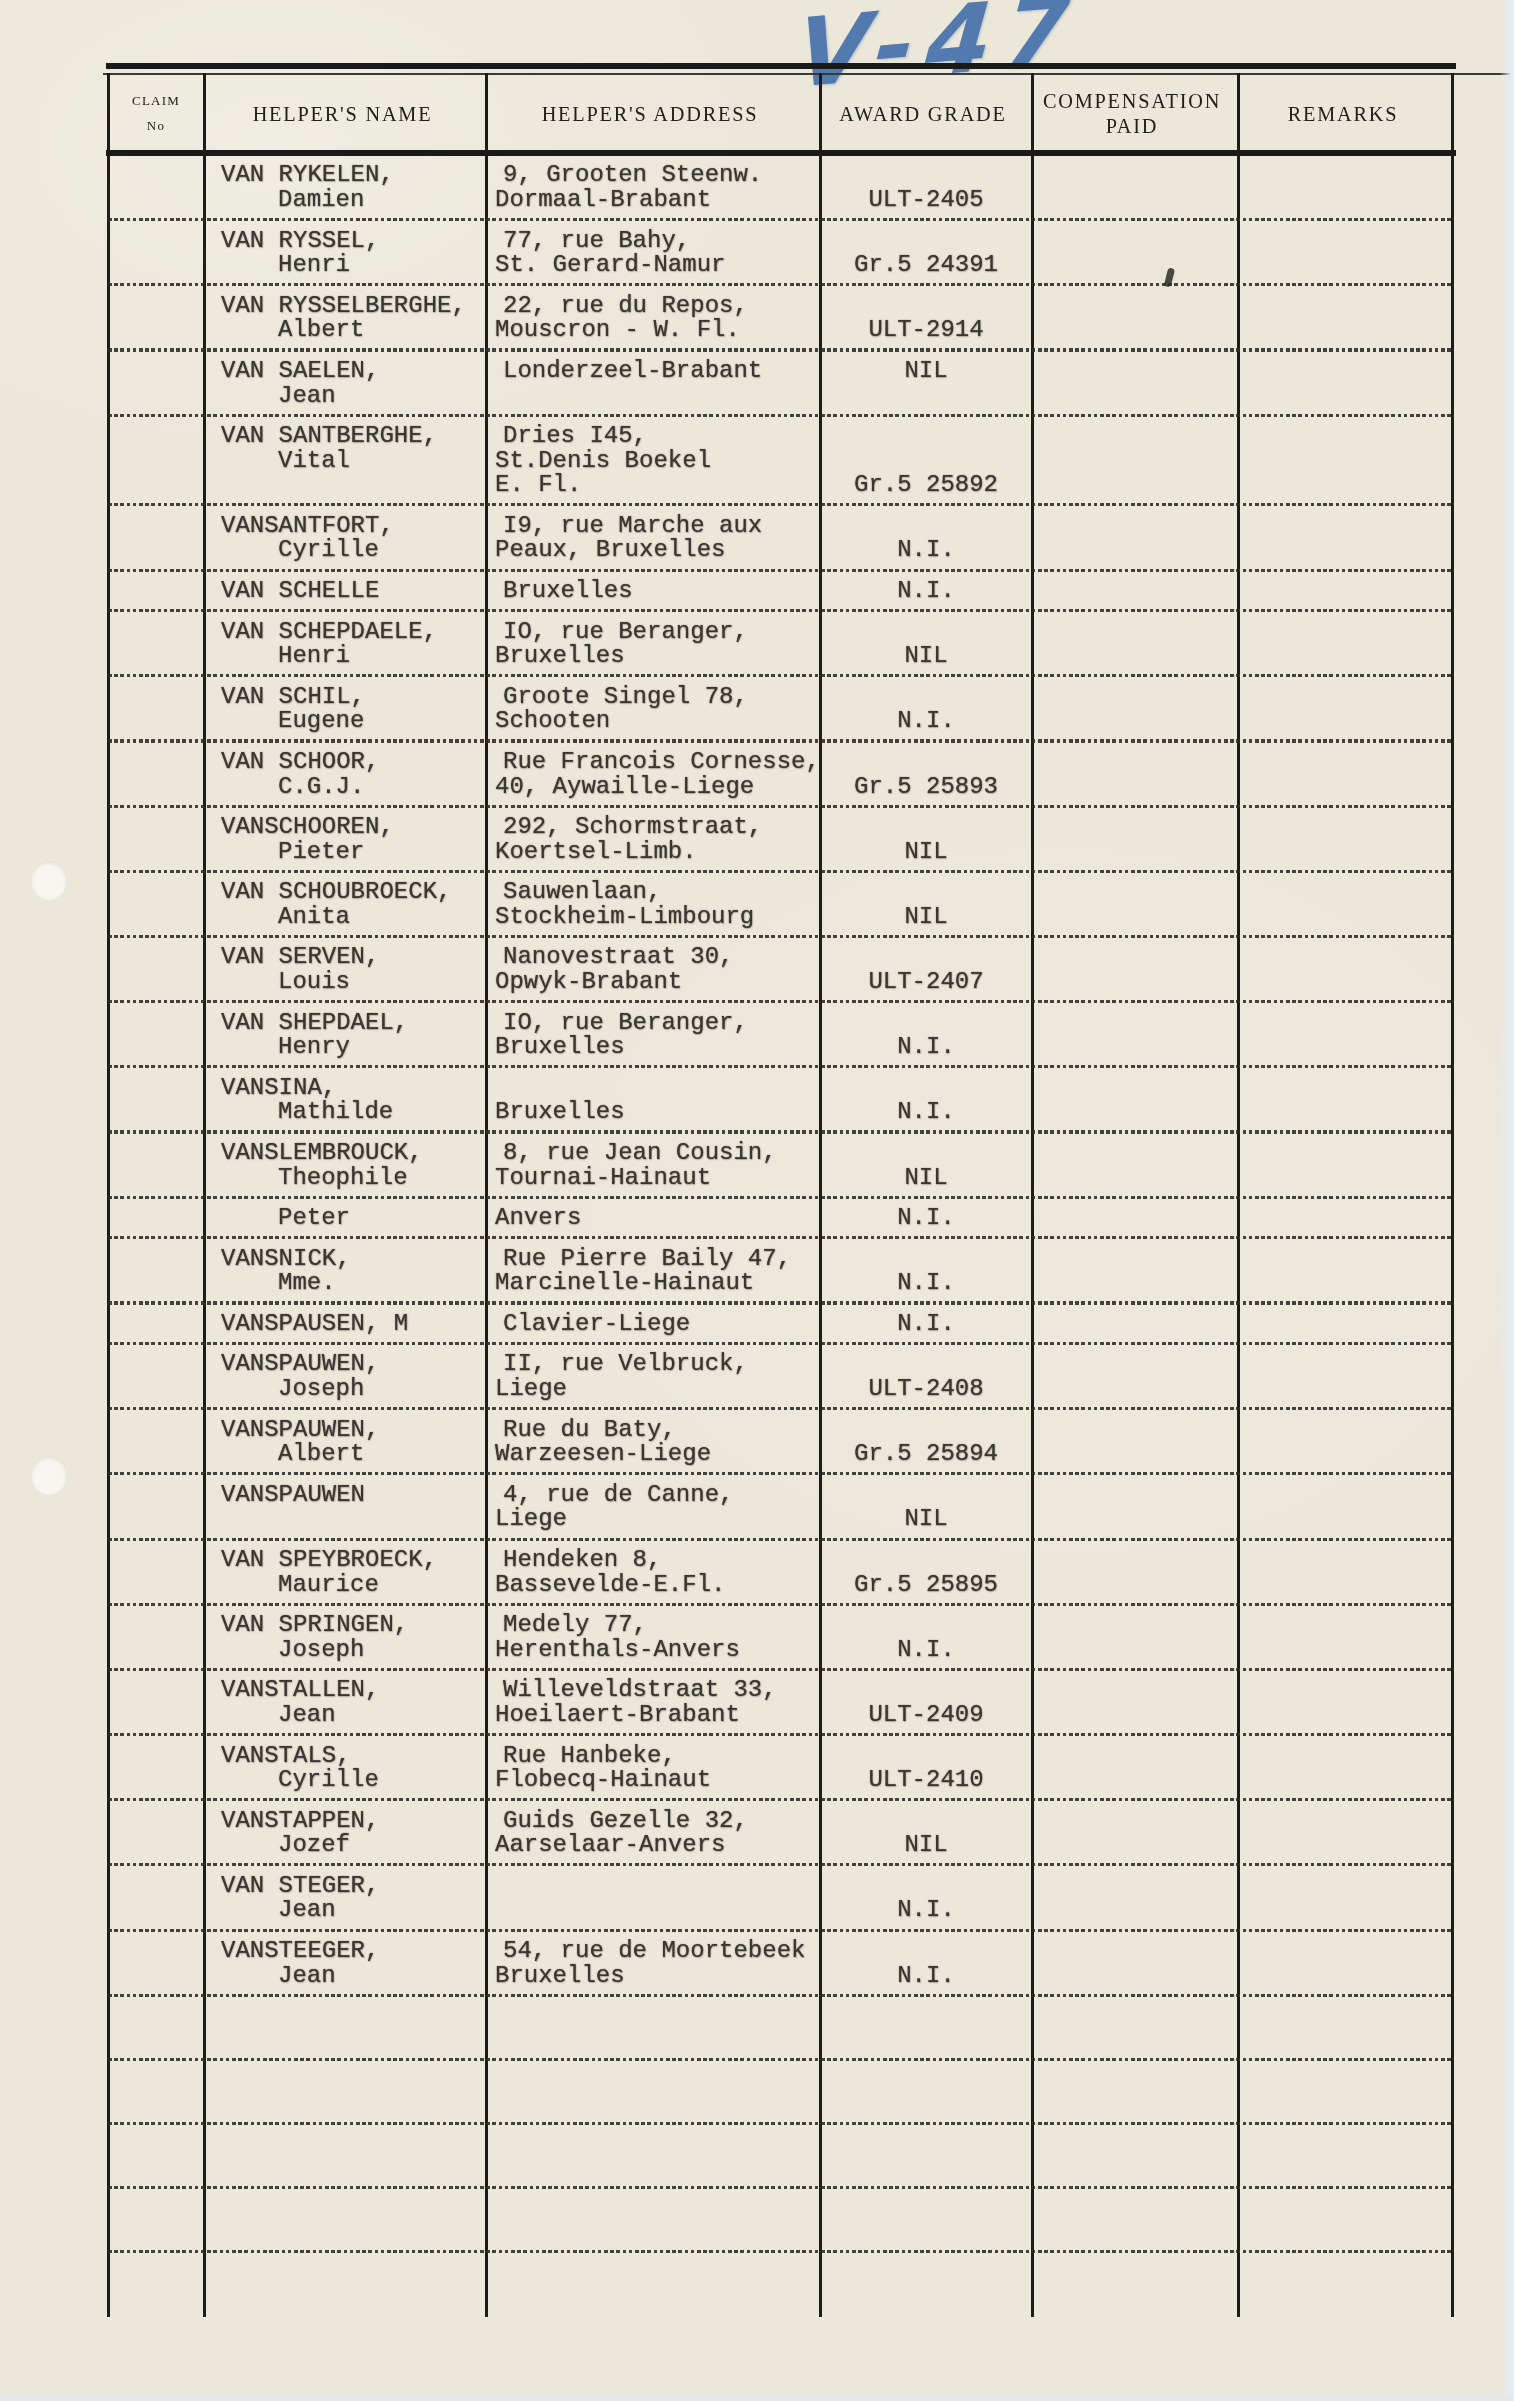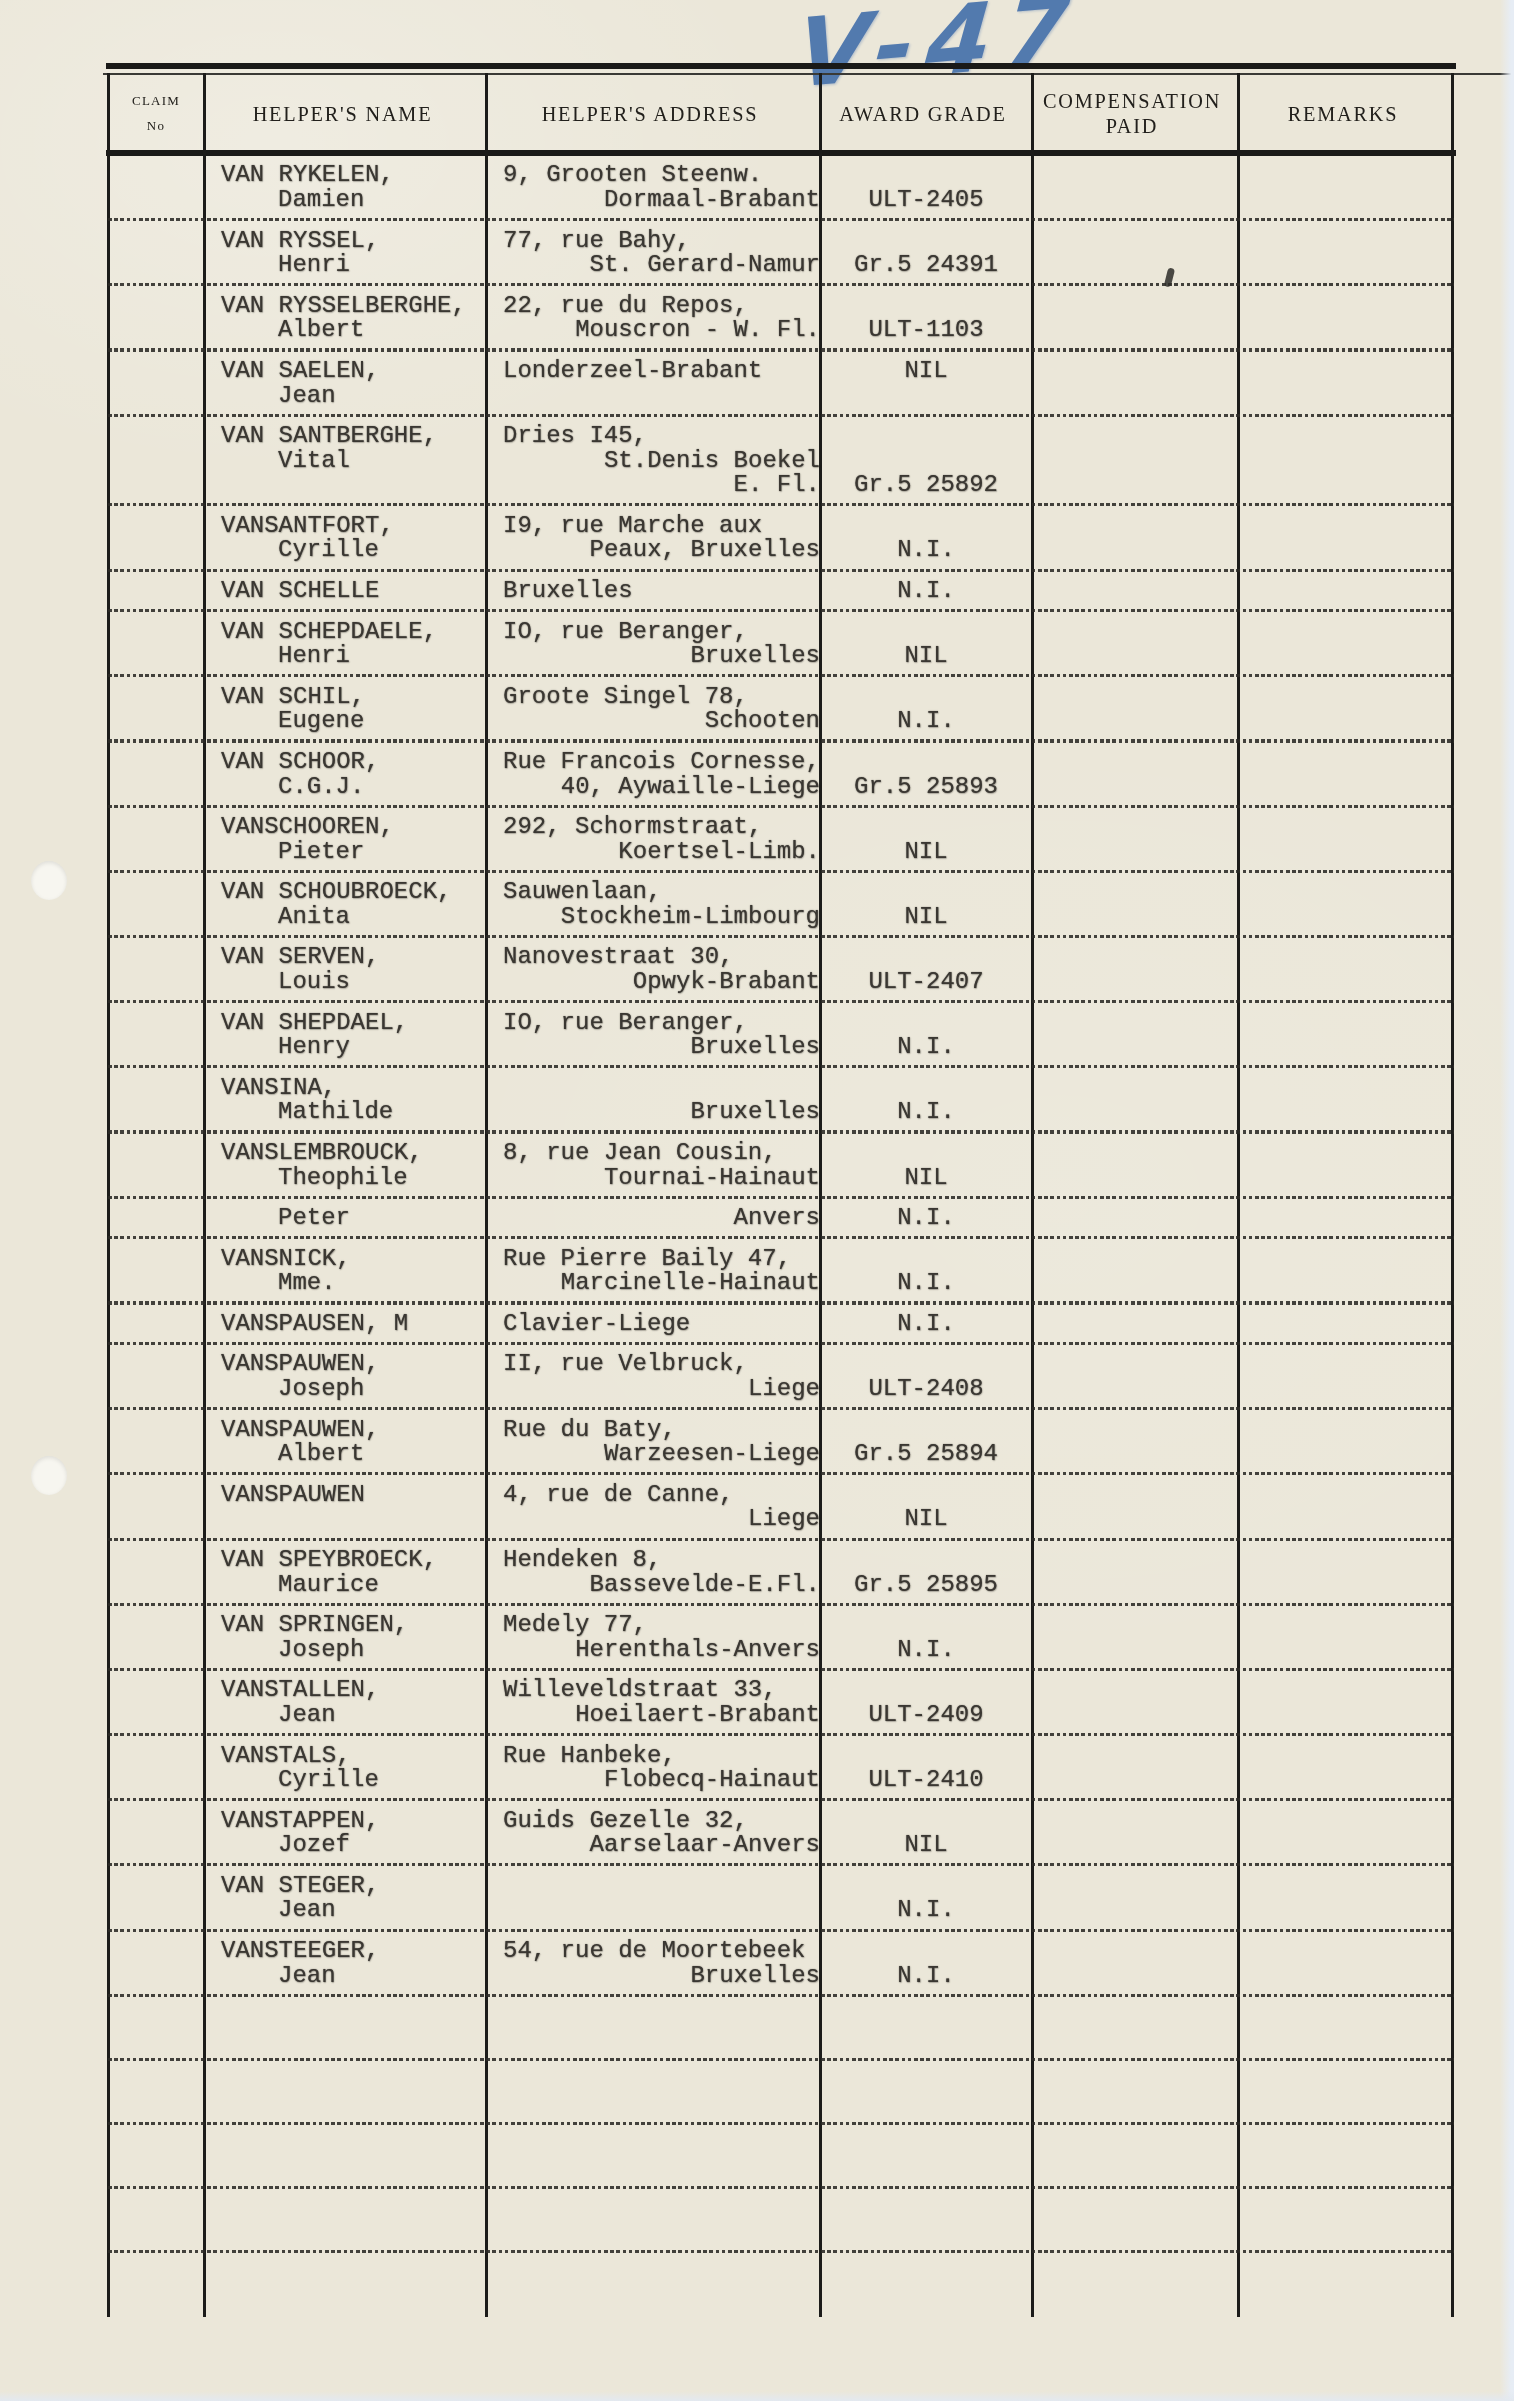--- a/index.html
+++ b/index.html
@@ -41,21 +41,21 @@
     opacity:.88;
   }
   .empty-row{position:relative;height:64px;}
   .entry-line{display:flex;line-height:24.6px;font-size:24px;color:#3a3732;white-space:nowrap;
     text-shadow:0 0 1.2px rgba(56,53,48,.75), 0.6px 0.6px 1.2px rgba(56,53,48,.28);}
   .cell{flex:none;overflow:visible;}
   .c-claim{width:97px}
   .c-name{width:281px;padding-left:16px;box-sizing:border-box;}
   .c-name.given{padding-left:73px;}
   .c-addr{width:334px;padding-left:17px;box-sizing:border-box;}
-  .c-addr.centered{padding-left:0;text-align:right;}
+  .c-addr.centered{padding-left:9px;text-align:left;}
   .c-award{width:212px;text-align:center;}
   .c-comp{width:206px}
   .c-rem{flex:1}
 
   
   .handwritten{
     position:absolute;left:797px;top:-13.5px;
     font-family:"DejaVu Sans", sans-serif;
     font-size:94px;font-weight:600;font-style:italic;
     color:#3e6ba9;letter-spacing:12.3px;opacity:.88;
@@ -158,21 +158,21 @@
           <div class="cell c-name">VAN RYSSELBERGHE,</div>
           <div class="cell c-addr">22, rue du Repos,</div>
           <div class="cell c-award"></div>
           <div class="cell c-comp"></div>
           <div class="cell c-rem"></div>
         </div>
         <div class="entry-line">
           <div class="cell c-claim"></div>
           <div class="cell c-name given">Albert</div>
           <div class="cell c-addr centered">Mouscron - W. Fl.</div>
-          <div class="cell c-award">ULT-1103</div>
+          <div class="cell c-award">ULT-2914</div>
           <div class="cell c-comp"></div>
           <div class="cell c-rem"></div>
         </div>
       </div>
       <div class="entry-row">
         <div class="entry-line">
           <div class="cell c-claim"></div>
           <div class="cell c-name">VAN SAELEN,</div>
           <div class="cell c-addr">Londerzeel-Brabant</div>
           <div class="cell c-award">NIL</div>

